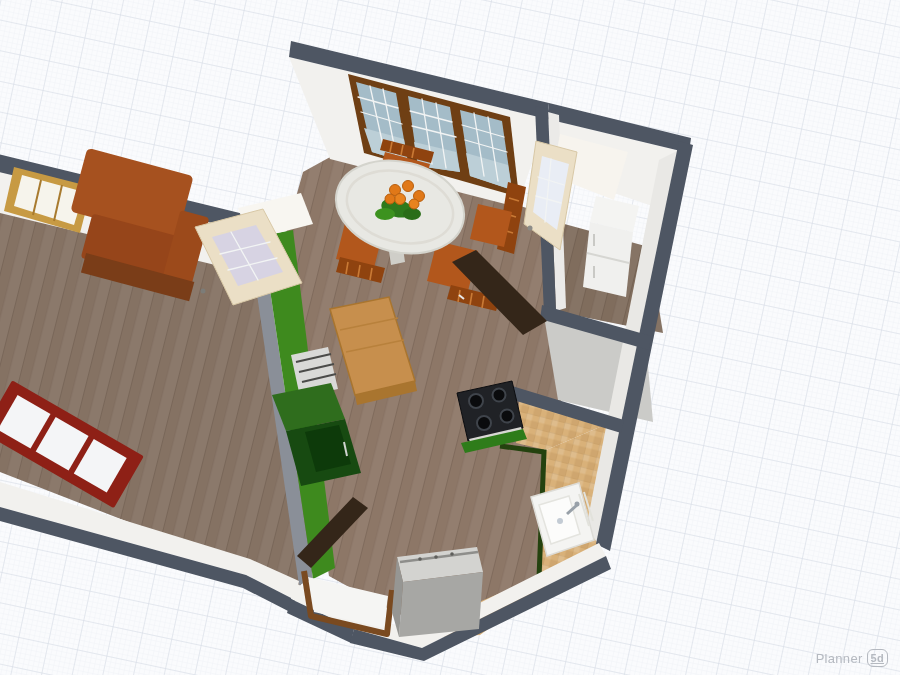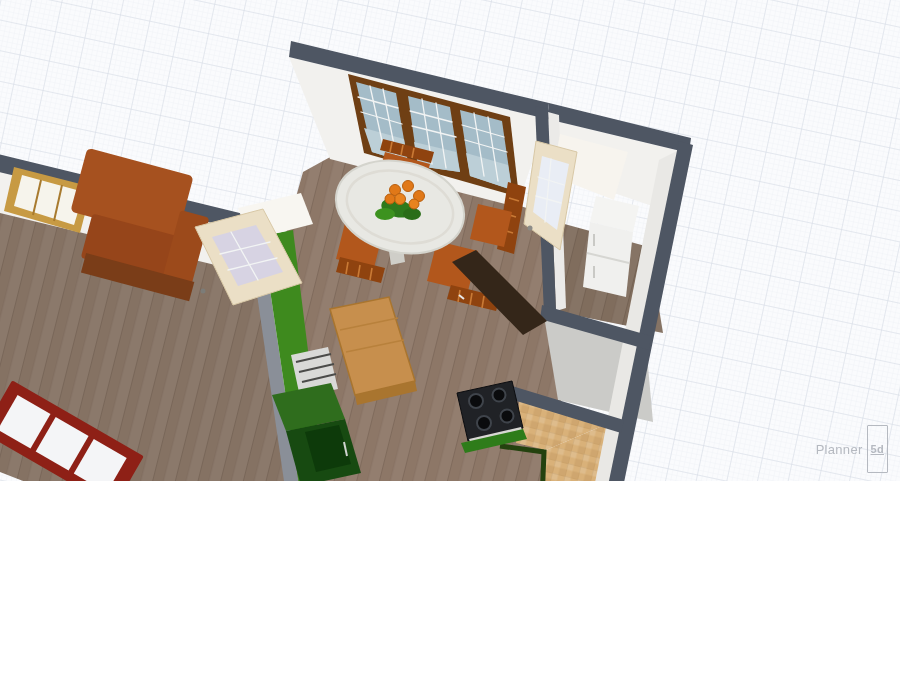--- a/index.html
+++ b/index.html
@@ -1,26 +1,26 @@
 <!DOCTYPE html>
 <html><head>
 <meta charset="utf-8">
 <style>
   html,body{margin:0;padding:0;}
   body{font-family:"Liberation Sans", sans-serif;}
-  .stage{position:relative;width:900px;height:481px;overflow:hidden;background:#fafbfd;}
+  .stage{position:relative;width:900px;height:675px;overflow:hidden;background:#fafbfd;}
   .stage svg{position:absolute;left:0;top:0;}
   .walltop{fill:#4e5663;}
   .wallface{fill:#f2f1ee;}
   .wallshade{fill:#cbcbc8;}
   .glassgrid{stroke:#f2f4f4;stroke-width:1.3;stroke-linecap:round;}
   .slat{stroke:#c97a35;stroke-width:1.6;}
   .watermark{position:absolute;right:12px;bottom:8px;display:flex;align-items:center;gap:4px;
              color:#b5b9c0;font-size:13px;letter-spacing:.3px;user-select:none;}
-  .watermark .badge{border:1.5px solid #b5b9c0;border-radius:1px;padding:16px 3px;font-size:11px;
+  .watermark .badge{border:1.5px solid #b5b9c0;border-radius:6px;padding:1px 3px;font-size:11px;
              font-weight:bold;line-height:14px;color:#b5b9c0;text-decoration:underline;}
 </style>
 </head>
 <body>
 
 <div class="stage">
 <svg width="900" height="675" viewBox="0 0 900 675">
   <defs>
     <pattern id="gmin" width="5" height="5" patternUnits="userSpaceOnUse">
       <path d="M0,0 H5 M0,0 V5" stroke="#edf0f5" stroke-width="0.8" fill="none"></path>

